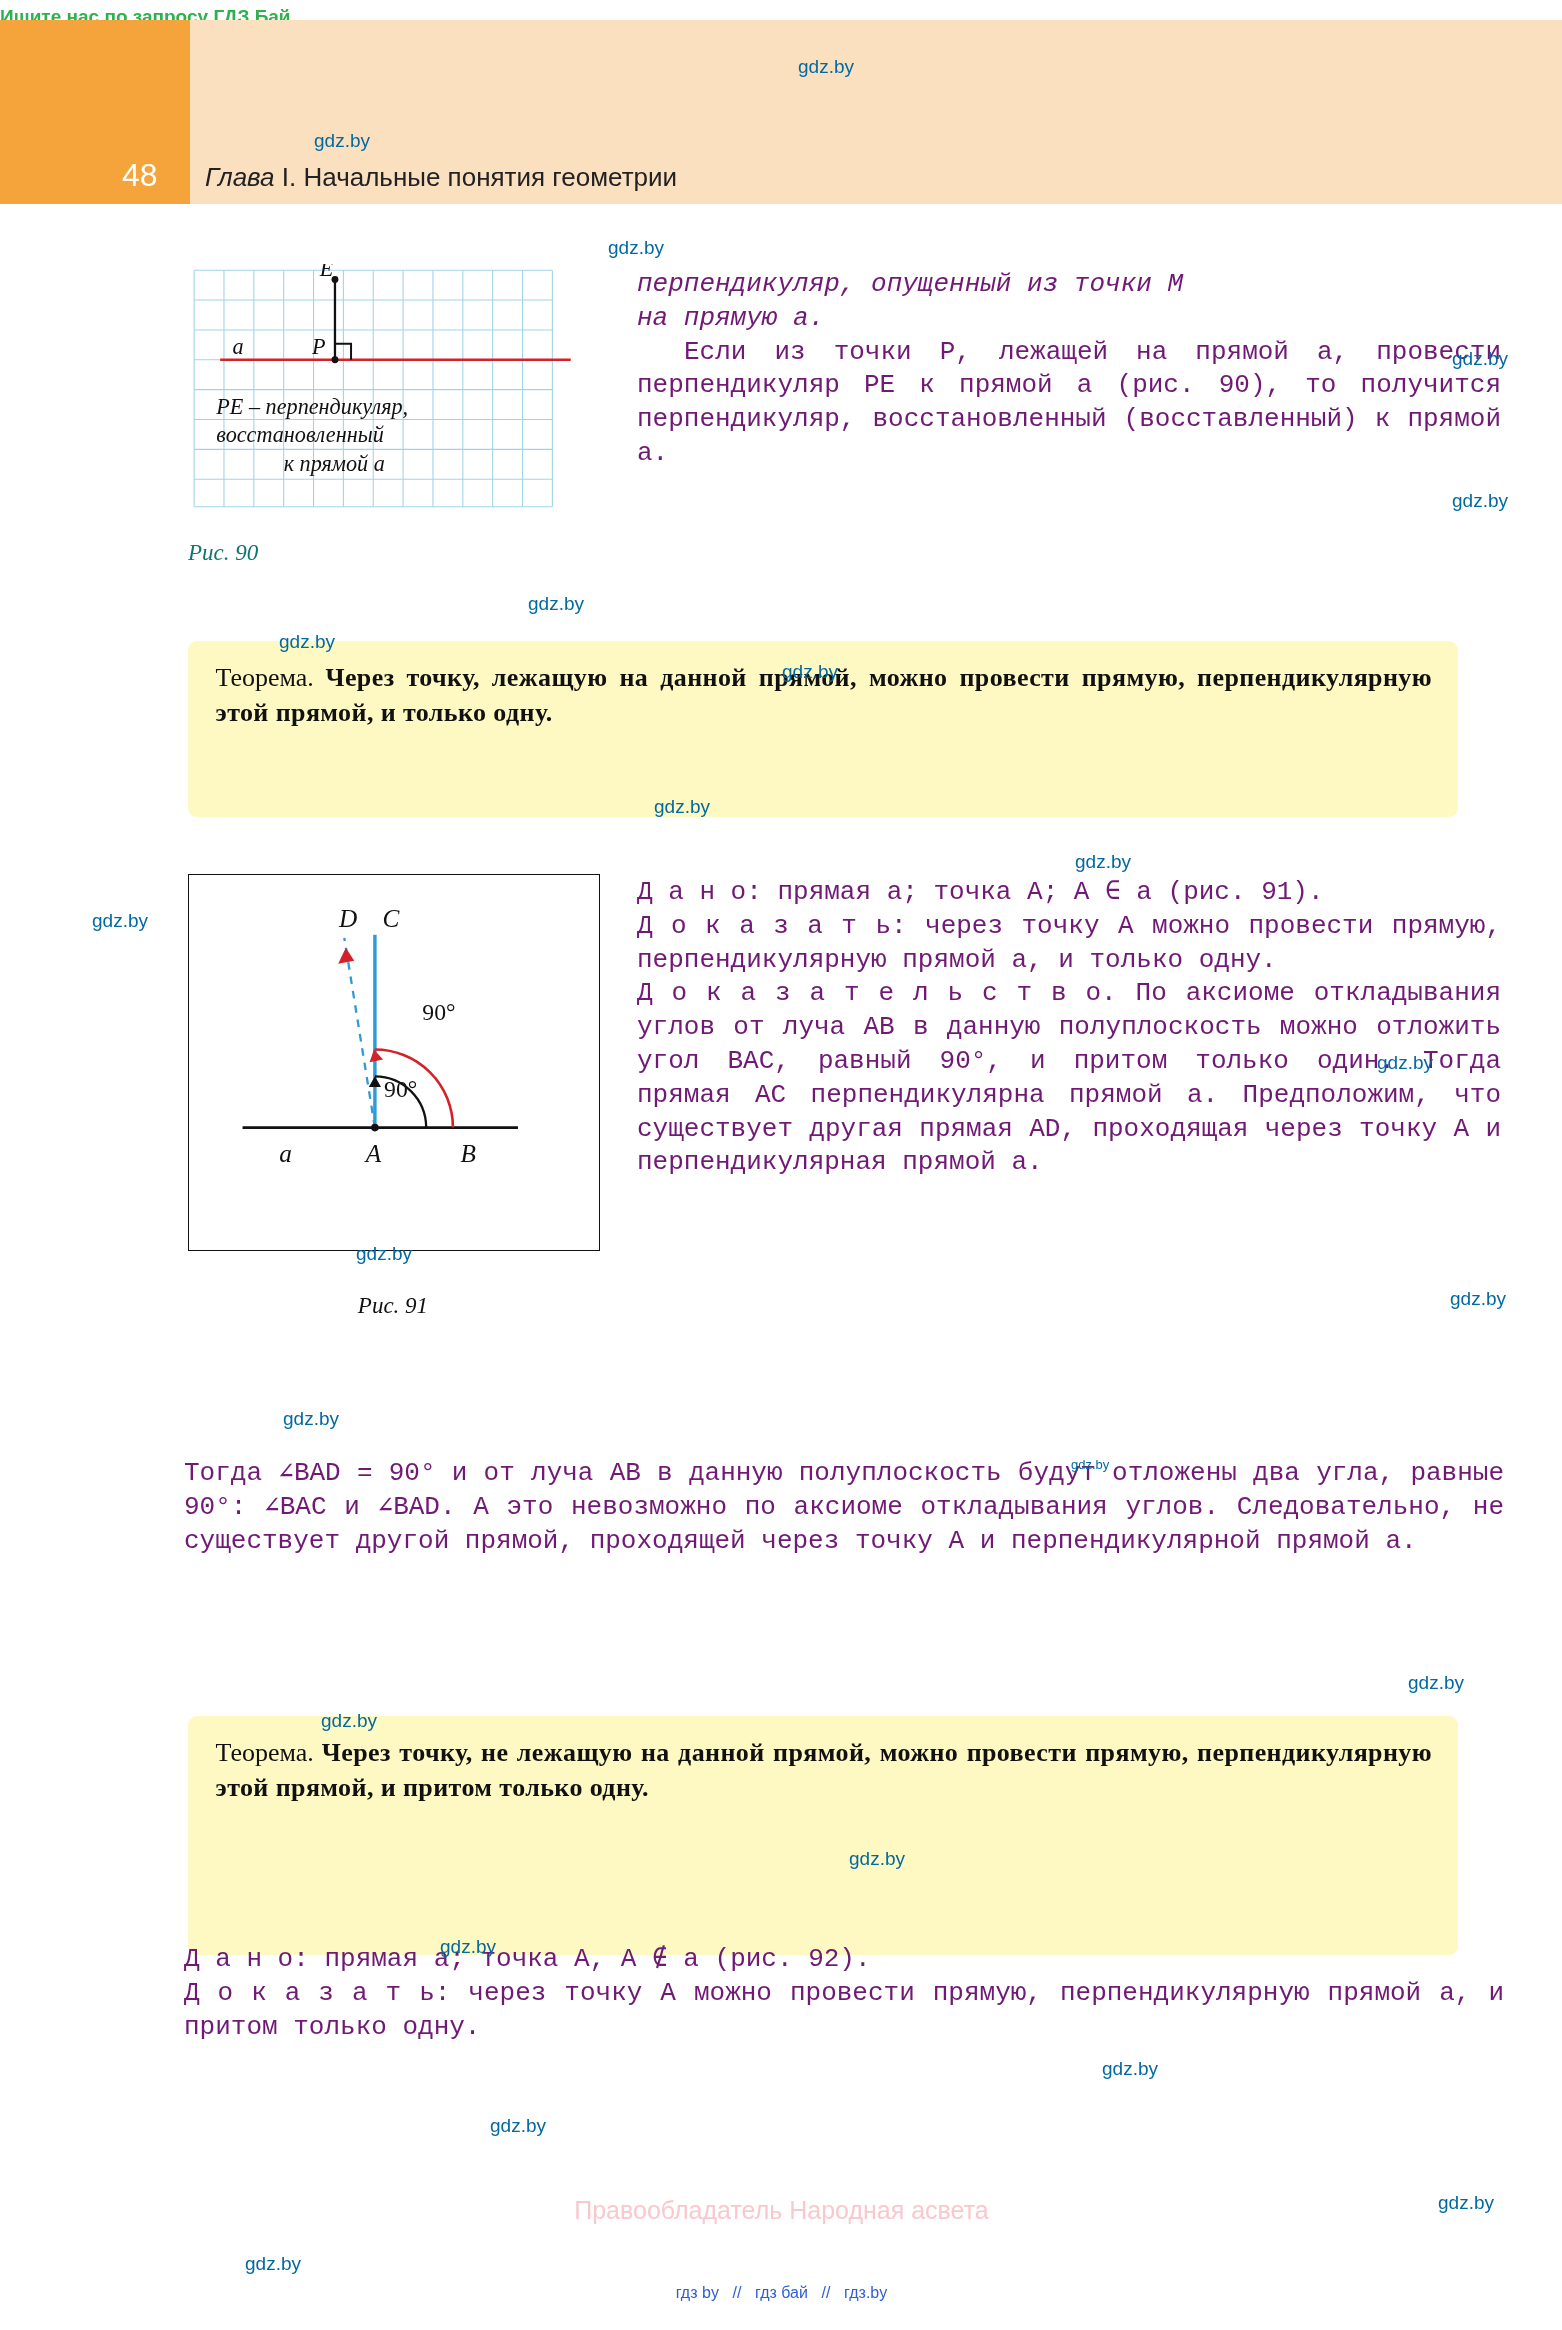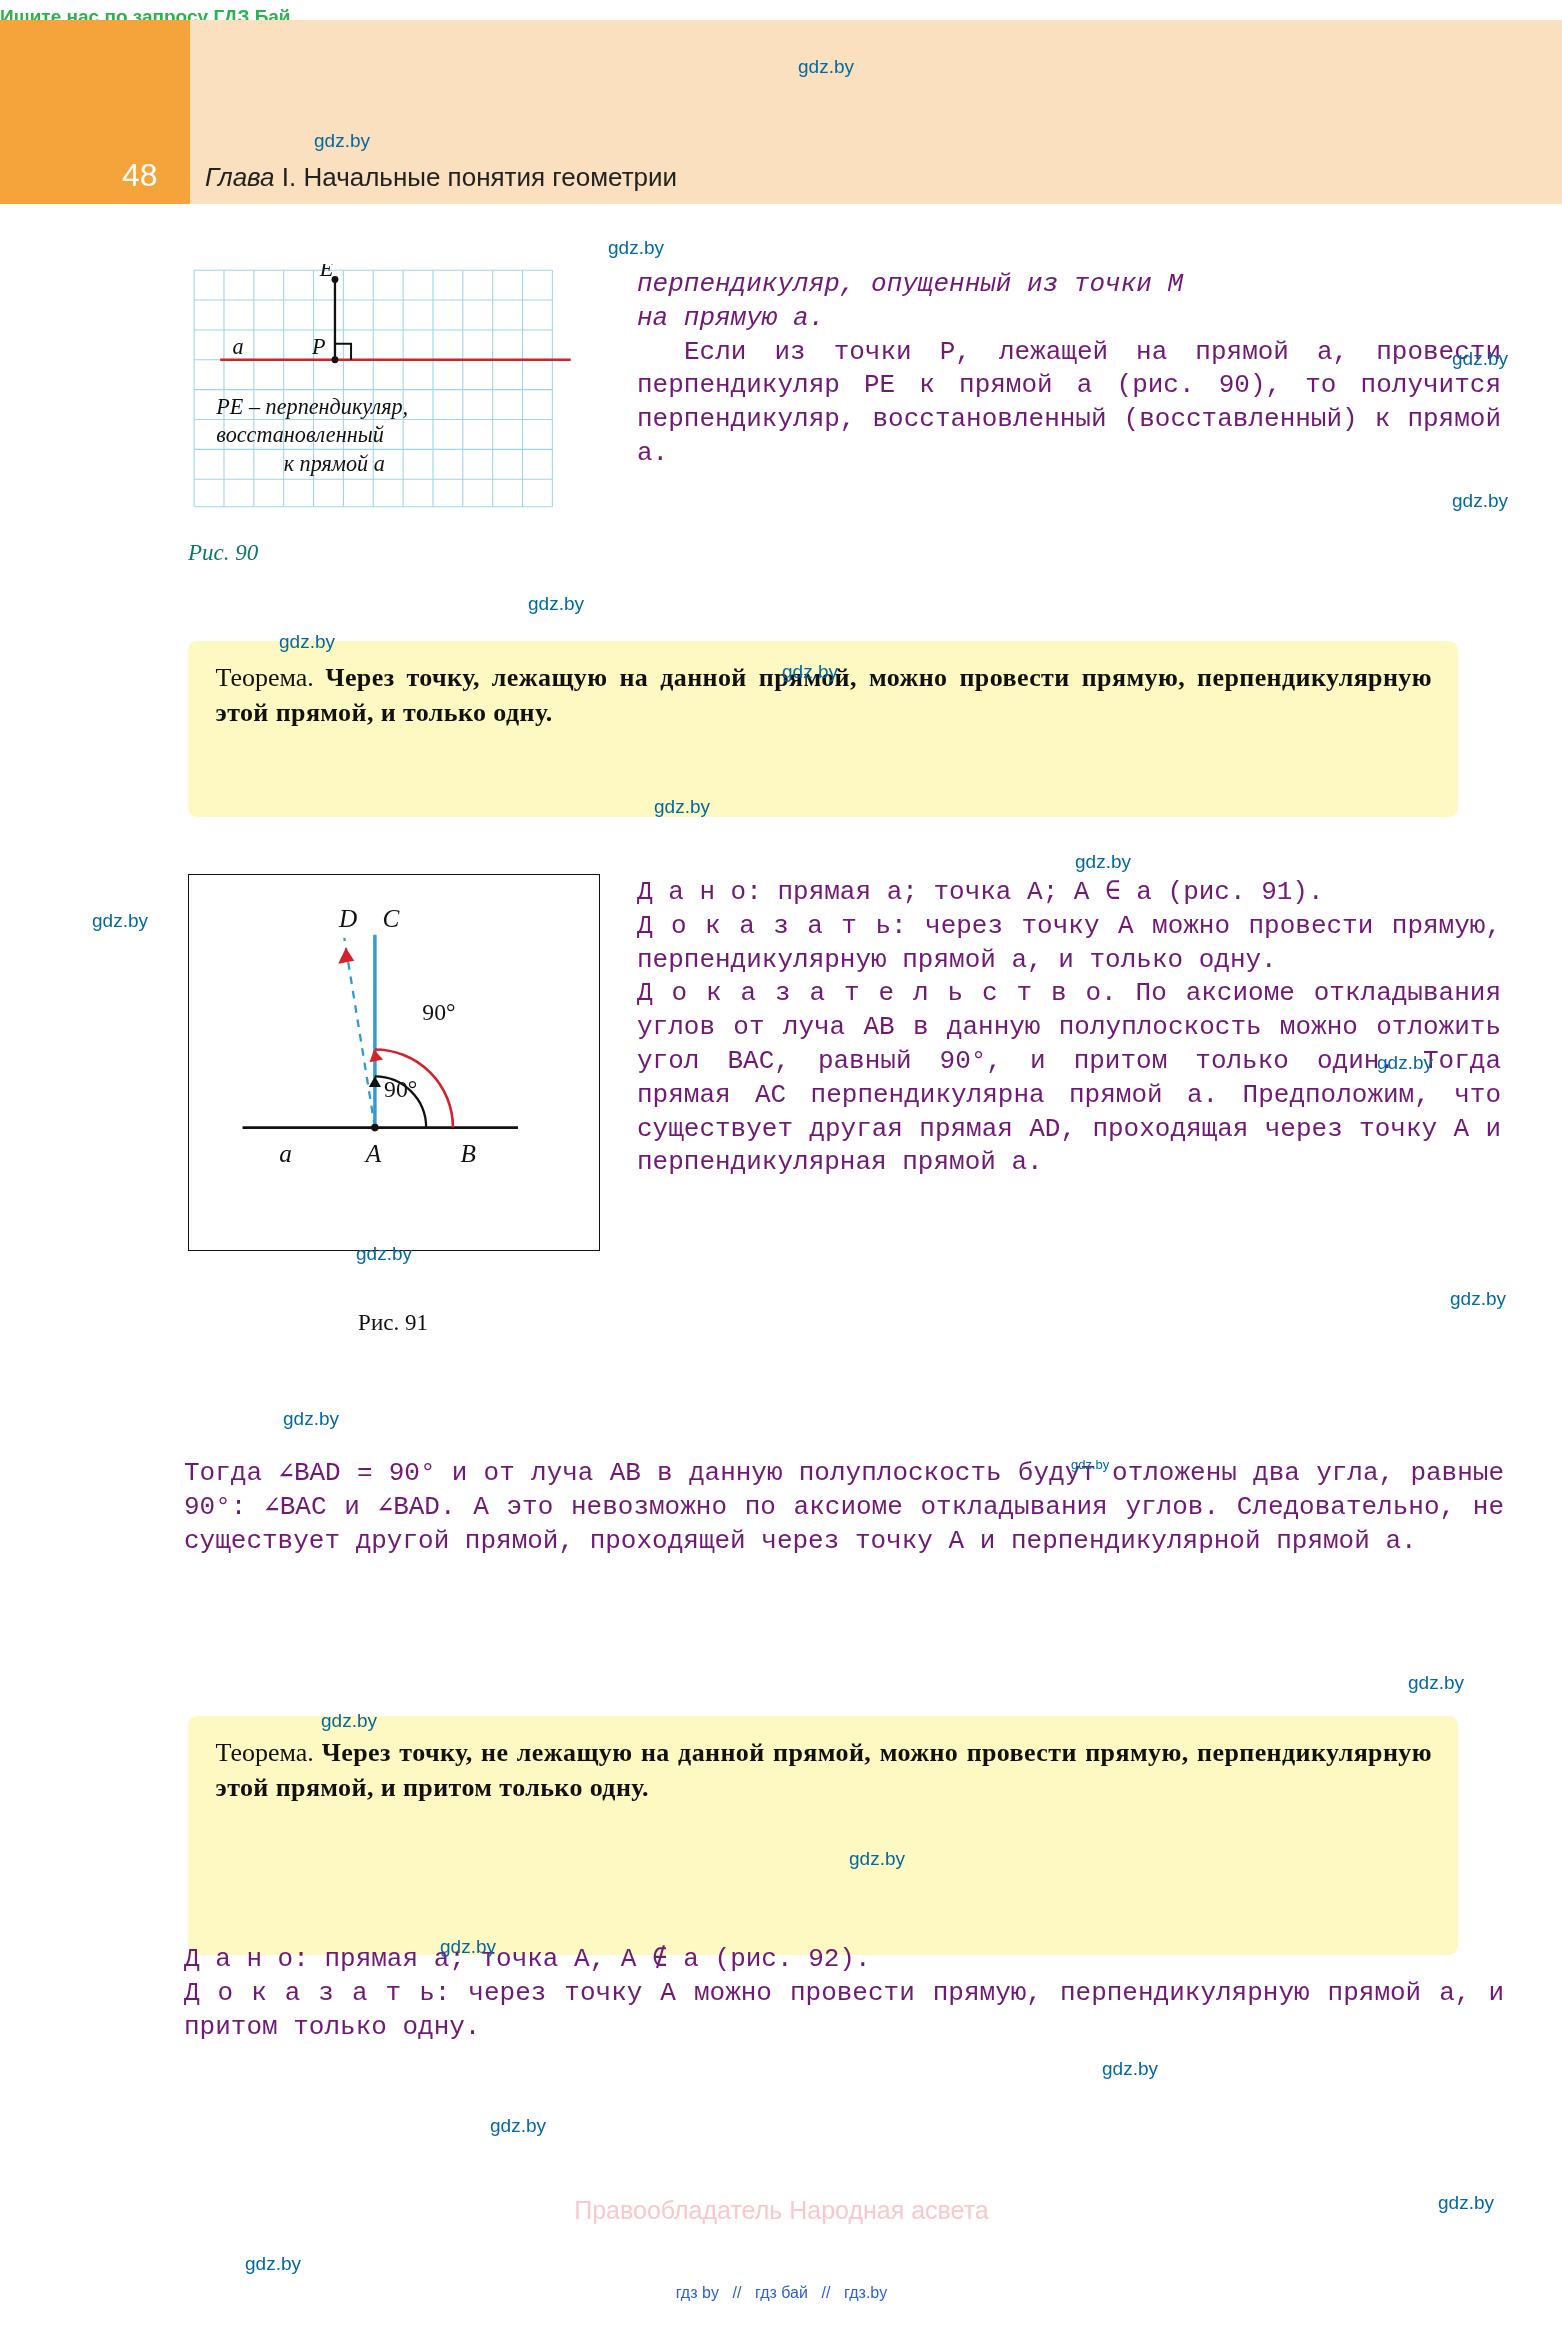--- a/index.html
+++ b/index.html
@@ -59,21 +59,21 @@
     position:absolute; left:188px; top:540px; width:408px;
     text-align:left; font-style:italic; font-size:23px; color:#0f766e;
   }
   
   .fig91-box {
     position:absolute; left:188px; top:874px; width:410px; height:375px;
     border:1.5px solid #111; background:#fff;
   }
   .fig91-caption {
     position:absolute; left:188px; top:1293px; width:410px;
-    text-align:center; font-size:23px; color:#111;margin-top:17px;
+    text-align:center; font-style:italic; font-size:23px; color:#111;
   }
 
   
   .col-text {
     position:absolute;
     font-size:26px; line-height:1.30; color:#701a75;
     text-align:justify;
     font-family:Liberation Mono, monospace;
   }
   .p1 { left:637px; top:268px; width:864px; }

